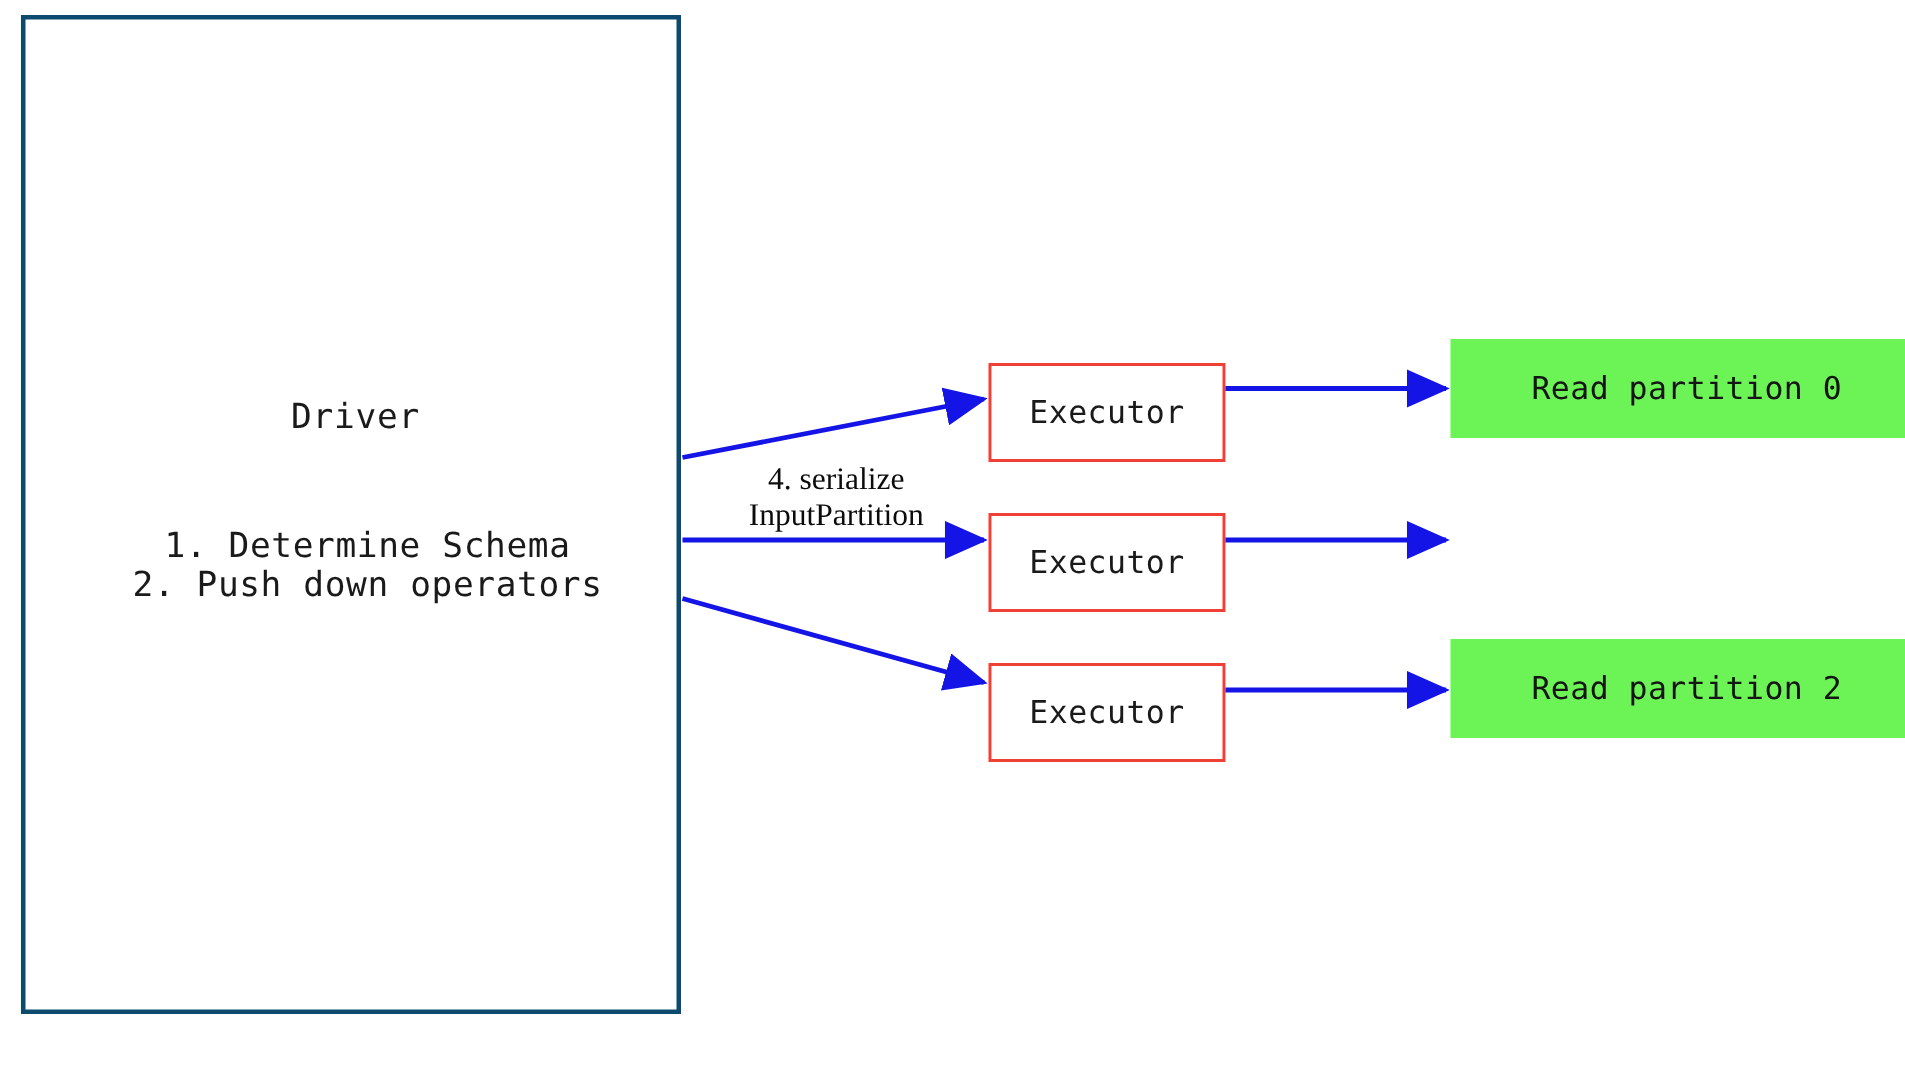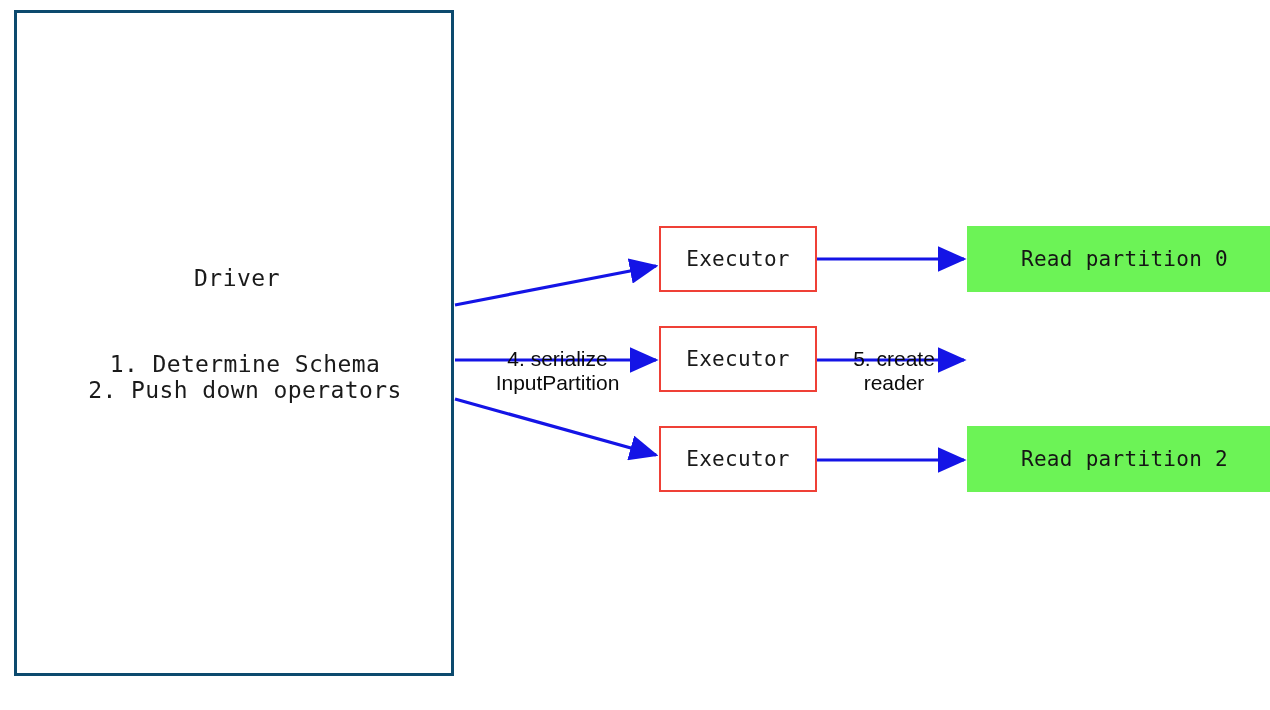--- a/index.html
+++ b/index.html
@@ -12,22 +12,21 @@
     width: 1270px;
     height: 710px;
     background: #ffffff;
     overflow: hidden;
     font-family: "Liberation Sans", sans-serif;
   }
   .mono {
     font-family: "DejaVu Sans Mono", "Liberation Mono", monospace;
   }
   .serif {
-    font-family: Liberation Sans, sans-serif;
-    margin-top: 40px;
+    font-family: Liberation Serif, serif;
   }
 
   
   #driver-box {
     position: absolute;
     left: 14px;
     top: 10px;
     width: 440px;
     height: 666px;
     border: 3px solid #0c4a6e;
@@ -65,20 +64,21 @@
     position: absolute;
     left: 659px;
     width: 158px;
     height: 66px;
     border: 2px solid #ef4036;
     box-sizing: border-box;
     background: #ffffff;
     display: flex;
     align-items: center;
     justify-content: center;
+    margin-top: 16px;
   }
   .executor-box .label {
     font-size: 21px;
     color: #1a1a1a;
     letter-spacing: 0.3px;
     white-space: pre;
   }
   #executor-0 { top: 226px; }
   #executor-1 { top: 326px; }
   #executor-2 { top: 426px; }
@@ -175,15 +175,14 @@
       <line x1="455" y1="305" x2="656" y2="266"></line>
       <line x1="455" y1="360" x2="656" y2="360"></line>
       <line x1="455" y1="399" x2="656" y2="455"></line>
       <line x1="817" y1="259" x2="964" y2="259"></line>
       <line x1="817" y1="360" x2="964" y2="360"></line>
       <line x1="817" y1="460" x2="964" y2="460"></line>
     </g>
   </svg>
 
   <div id="label-serialize" class="edge-label serif">4. serialize<br>InputPartition</div>
-  <div id="label-create-reader" class="edge-label serif">5. create<br>reader</div>
 
 </div>
 
 </body></html>

